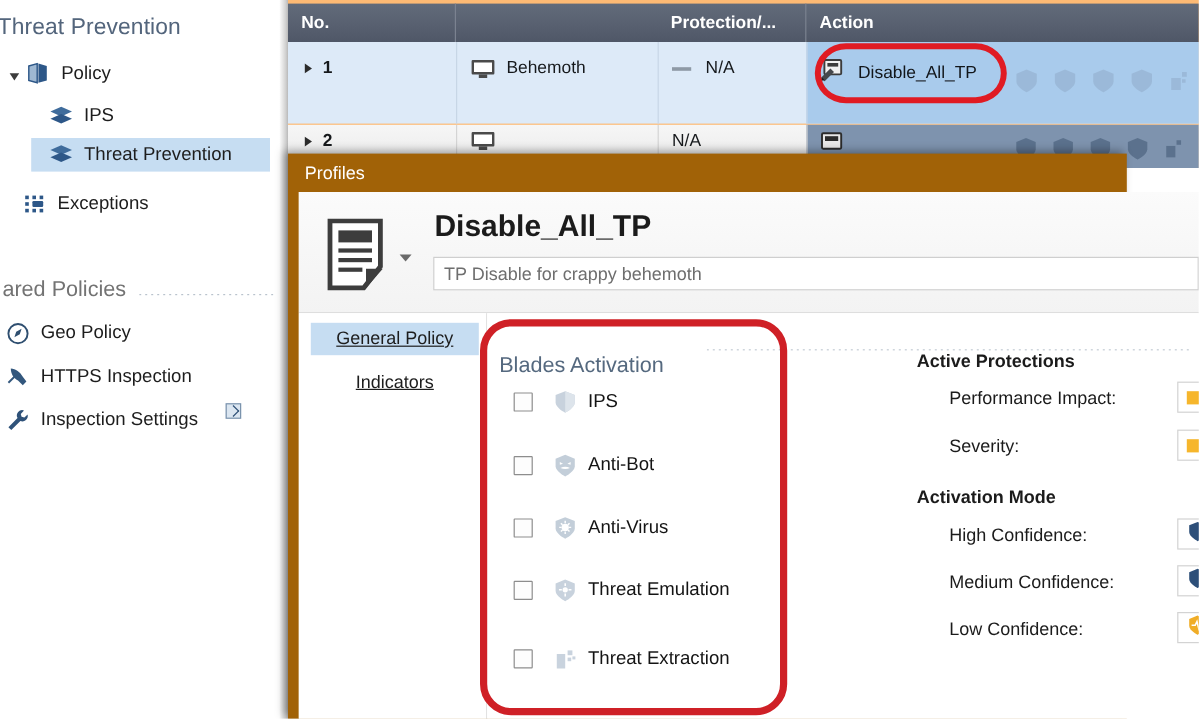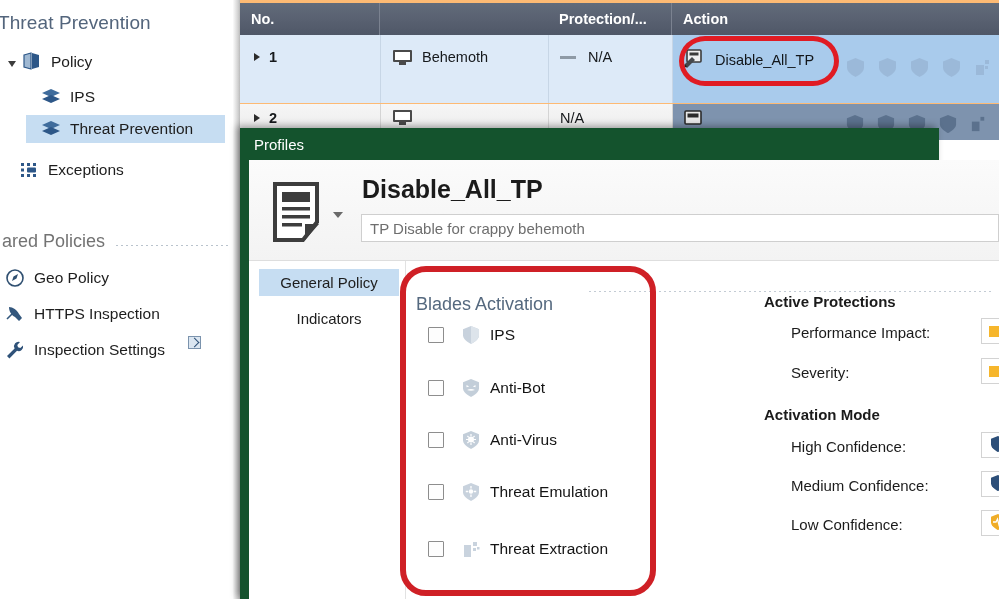--- a/index.html
+++ b/index.html
@@ -92,21 +92,21 @@
 
   
   .mon{width:19px;height:15px;position:relative;display:inline-block;}
   .mon i{position:absolute;left:0;top:0;width:19px;height:12px;border:2px solid #4a4a4a;
          border-radius:1px;background:#ffffff;box-sizing:border-box;}
   .mon b{position:absolute;left:6px;top:12px;width:7px;height:3px;background:#4a4a4a;}
 
   
   #dialog{
     position:absolute;left:240px;top:128px;width:699px;height:471px;
-    background:#14532d;
+    background:#a16207;
     box-shadow:-3px -2px 7px rgba(0,0,0,.35);
   }
   #dialog-title{
     position:absolute;left:14px;top:8px;font-size:15px;color:#ffffff;
   }
   #dialog-body{
     position:absolute;left:9px;top:32px;width:750px;height:439px;
     background:#ffffff;
   }
 
@@ -131,21 +131,21 @@
     display:flex;align-items:center;padding-left:8px;
     font-size:15px;color:#6e6e6e;
   }
 
   #tab-rail{
     position:absolute;left:0;top:101px;width:156px;height:338px;background:#ffffff;
   }
   .tab-item{
     position:absolute;left:10px;width:140px;height:27px;
     display:flex;align-items:center;justify-content:center;
-    font-size:15px;color:#1d1d1d;white-space:nowrap;
+    font-size:15px;color:#1d1d1d;white-space:nowrap;text-decoration:underline;
   }
   .tab-item.active{background:#c6ddf2;}
   #tab-divider{position:absolute;left:156px;top:101px;width:1px;height:338px;background:#e2e2e2;}
 
   #content{
     position:absolute;left:157px;top:101px;width:593px;height:338px;background:#ffffff;
   }
   .sec-title{
     position:absolute;font-size:18px;color:#55697f;white-space:nowrap;margin-top:19px;
   }

